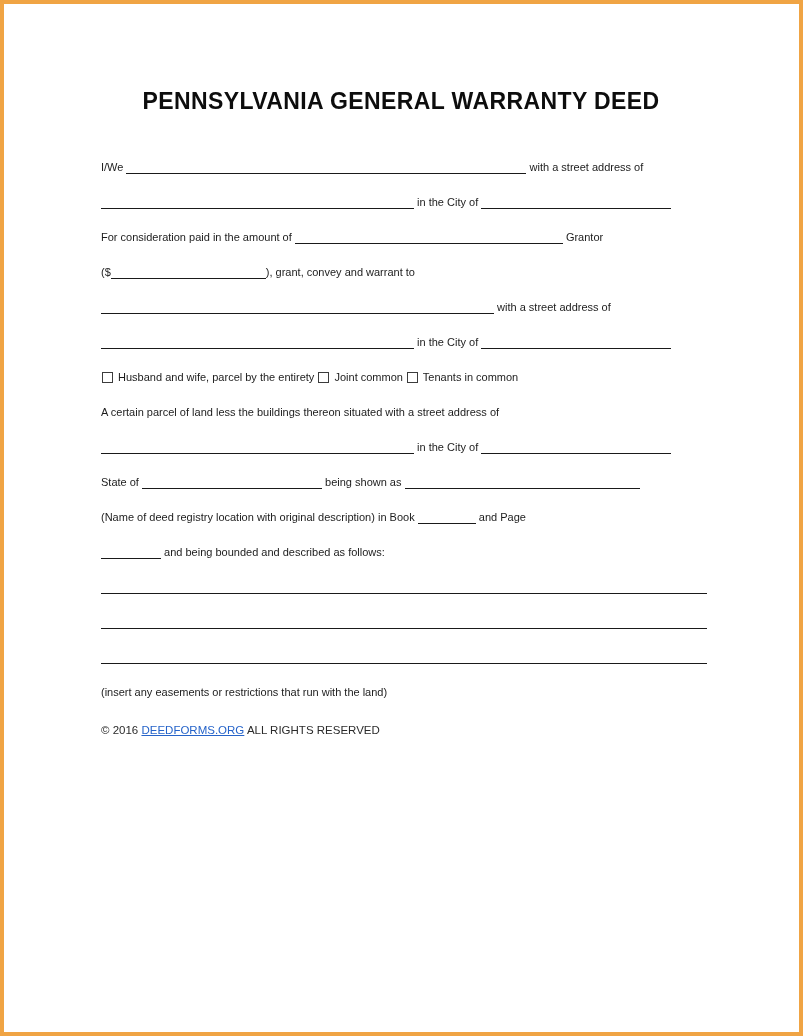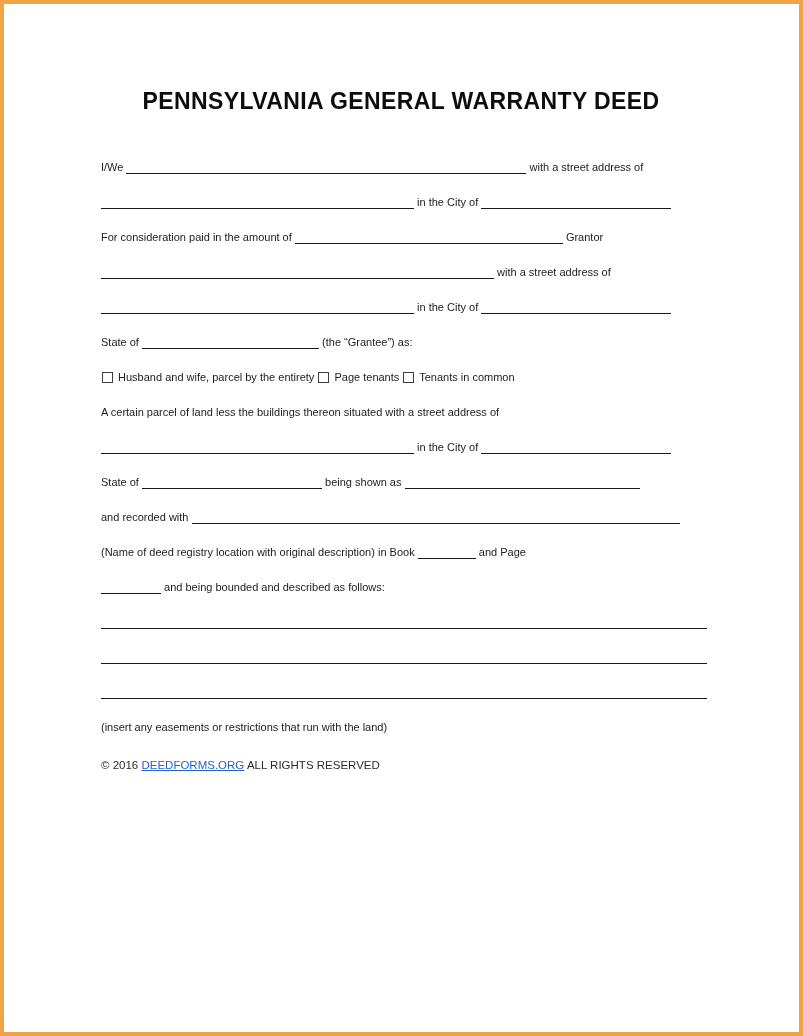--- a/index.html
+++ b/index.html
@@ -65,32 +65,31 @@
 
 <div class="page">
   <h1 class="doc-title">PENNSYLVANIA GENERAL WARRANTY DEED</h1>
   <div>
       <div class="group">
         <div class="line"><span class="txt">I/We </span><span class="blank" style="width: 400px;"></span><span class="txt"> with a street address of</span></div>
         <div class="line"><span class="blank" style="width: 313px;"></span><span class="txt"> in the City of </span><span class="blank" style="width: 190px;"></span></div>
       </div>
       <div class="group">
         <div class="line"><span class="txt">For consideration paid in the amount of </span><span class="blank" style="width: 268px;"></span><span class="txt"> Grantor</span></div>
+        <div class="line"><span class="txt">($</span><span class="blank" style="width: 155px;"></span><span class="txt">), grant, convey and warrant to</span></div>
         <div class="line"><span class="blank" style="width: 393px;"></span><span class="txt"> with a street address of</span></div>
         <div class="line"><span class="blank" style="width: 313px;"></span><span class="txt"> in the City of </span><span class="blank" style="width: 190px;"></span></div>
-        <div class="line"><span class="txt">State of </span><span class="blank" style="width: 177px;"></span><span class="txt"> (the “Grantee”) as:</span></div>
       </div>
       <div class="group">
-        <div class="line"><span class="cb"></span><span class="txt"> Husband and wife, parcel by the entirety </span><span class="cb"></span><span class="txt"> Page tenants </span><span class="cb"></span><span class="txt"> Tenants in common</span></div>
+        <div class="line"><span class="cb"></span><span class="txt"> Husband and wife, parcel by the entirety </span><span class="cb"></span><span class="txt"> Joint common </span><span class="cb"></span><span class="txt"> Tenants in common</span></div>
       </div>
       <div class="group">
         <div class="line"><span class="txt">A certain parcel of land less the buildings thereon situated with a street address of</span></div>
         <div class="line"><span class="blank" style="width: 313px;"></span><span class="txt"> in the City of </span><span class="blank" style="width: 190px;"></span></div>
         <div class="line"><span class="txt">State of </span><span class="blank" style="width: 180px;"></span><span class="txt"> being shown as </span><span class="blank" style="width: 235px;"></span></div>
-        <div class="line"><span class="txt">and recorded with </span><span class="blank" style="width: 488px;"></span></div>
         <div class="line"><span class="txt">(Name of deed registry location with original description) in Book </span><span class="blank" style="width: 58px;"></span><span class="txt"> and Page</span></div>
         <div class="line"><span class="blank" style="width: 60px;"></span><span class="txt"> and being bounded and described as follows:</span></div>
       </div>
       <div class="group">
         <div class="line"><span class="blank" style="width: 606px;"></span></div>
         <div class="line"><span class="blank" style="width: 606px;"></span></div>
       </div>
       <div class="group">
         <div class="line"><span class="blank" style="width: 606px;"></span></div>
         <div class="line"><span class="txt">(insert any easements or restrictions that run with the land)</span></div>

